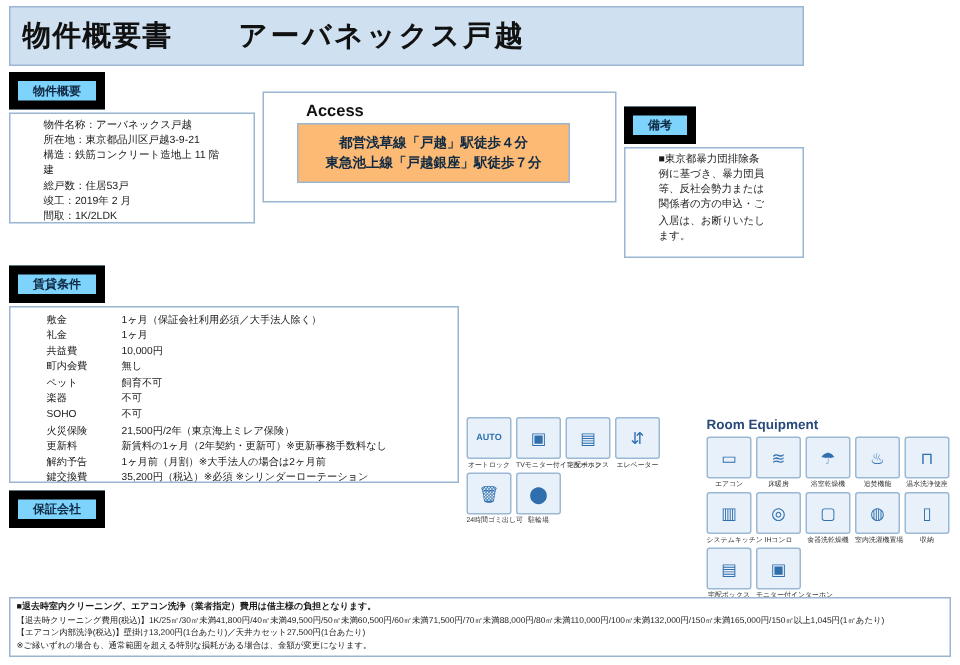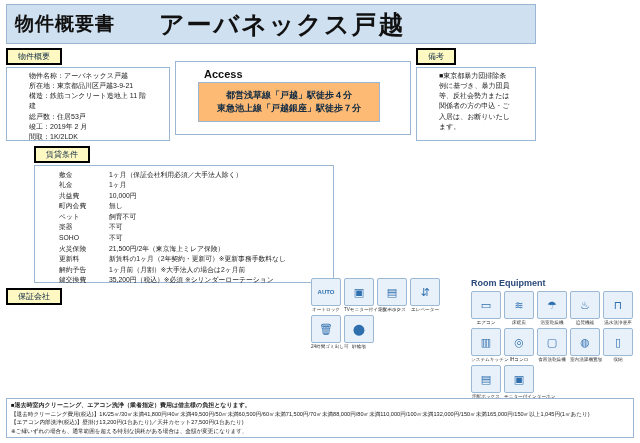--- a/index.html
+++ b/index.html
@@ -14,54 +14,54 @@
   
   .header{
     position:relative;height:38px;background:#cfe0f0;border:1px solid #9ab6d2;
     display:flex;align-items:center;
   }
   .header .title-main{
     font-size:19px;font-weight:bold;letter-spacing:1px;color:#111;
     padding-left:8px;white-space:nowrap;
   }
   .header .title-sub{
-    font-size:25px;font-weight:bold;letter-spacing:2px;color:#111;
+    font-size:19px;font-weight:bold;letter-spacing:2px;color:#111;
     margin-left:44px;white-space:nowrap;
   }
 
   
   .seclabel{
-    display:inline-block;background:#fef9c3;border:2px solid #000000;
-    font-size:8px;font-weight:normal;padding:1px 10px;color:#102a43;
+    display:inline-block;background:#7dd3fc;border:6px solid #000000;
+    font-size:8px;font-weight:bold;padding:1px 10px;color:#102a43;
   }
 
   
   .toprow{display:flex;gap:5px;margin-top:4px;}
   .col-gaiyou{width:164px;}
   .col-access{width:236px;}
-  .col-biko{flex:1;}
+  .col-biko{flex:1;margin-top:23px;}
 
   .block{position:relative;}
   .block .body{
     border:1px solid #9ab6d2;box-sizing:border-box;padding:3px 22px;margin-top:2px;
     line-height:1.45;font-size:7px;
   }
   .gaiyou-body{height:74px;}
   .access-body{height:74px;position:relative;padding:0;border:1px solid #9ab6d2;}
   .access-head{font-size:11px;font-weight:bold;padding:2px 0 0 6px;color:#111;}
   .access-badge{
     position:absolute;left:22px;top:20px;width:180px;height:38px;
     background:#fdba74;border:1px solid #9ab6d2;
     display:flex;flex-direction:column;justify-content:center;align-items:center;
     font-size:9px;font-weight:bold;color:#102a43;line-height:1.5;
   }
   .biko-body{height:74px;font-size:6.5px;line-height:1.5;}
 
   
-  .midrow{display:flex;gap:5px;margin-top:5px;margin-left:28px;}
+  .midrow{display:flex;gap:5px;margin-top:5px;}
   .col-chin{width:300px;}
   .col-fuzoku{flex:1;}
   .chin-body{height:118px;padding:3px 4px;}
   .fuzoku-body{height:118px;padding:4px 6px;line-height:1.7;font-size:7px;}
 
   table.kv{width:100%;border-collapse:collapse;font-size:6.8px;}
   table.kv td{padding:0.7px 2px;vertical-align:top;line-height:1.35;}
   table.kv td.k{width:46px;white-space:nowrap;}
 
   

